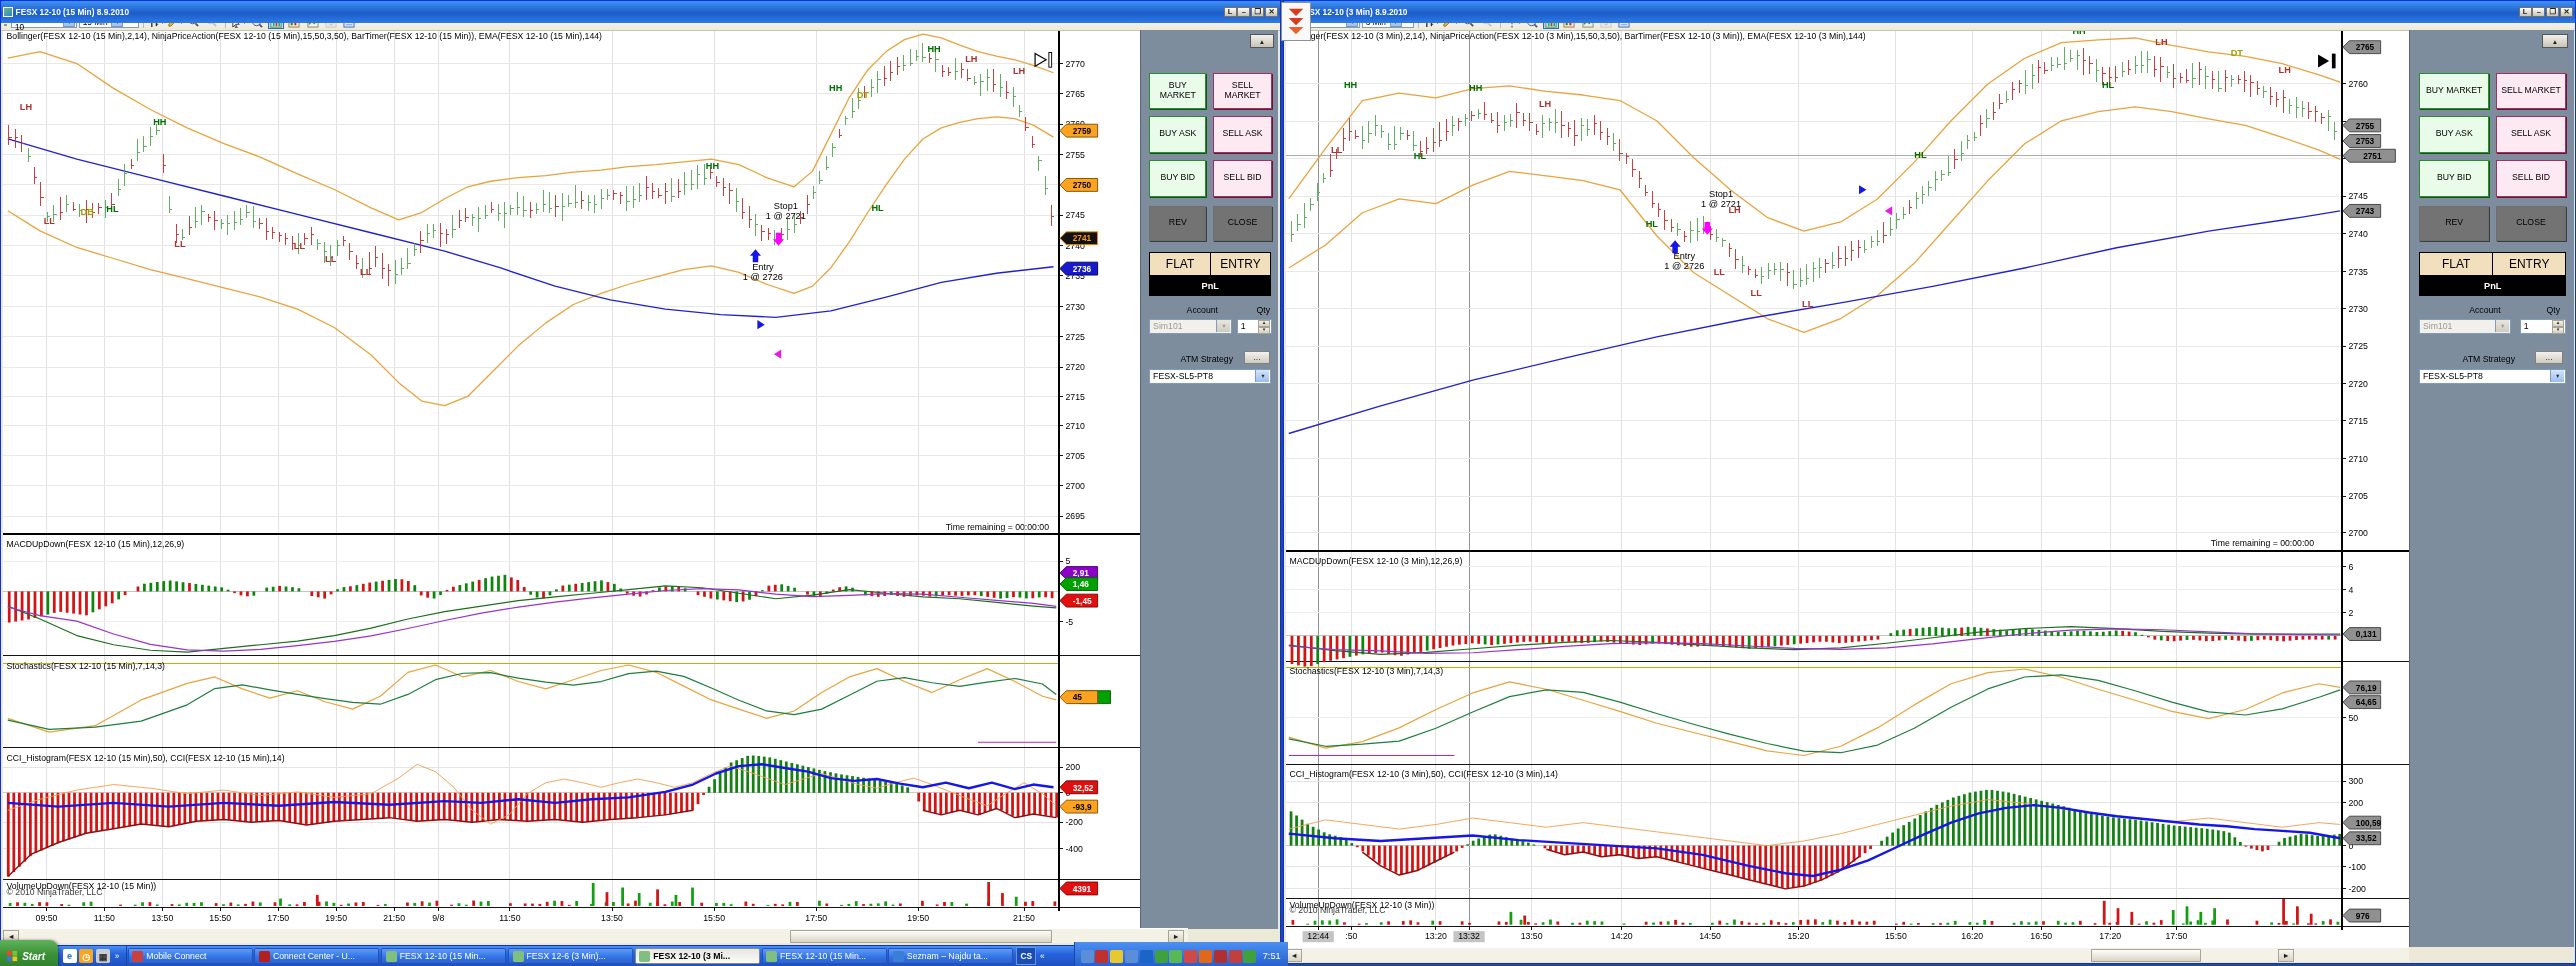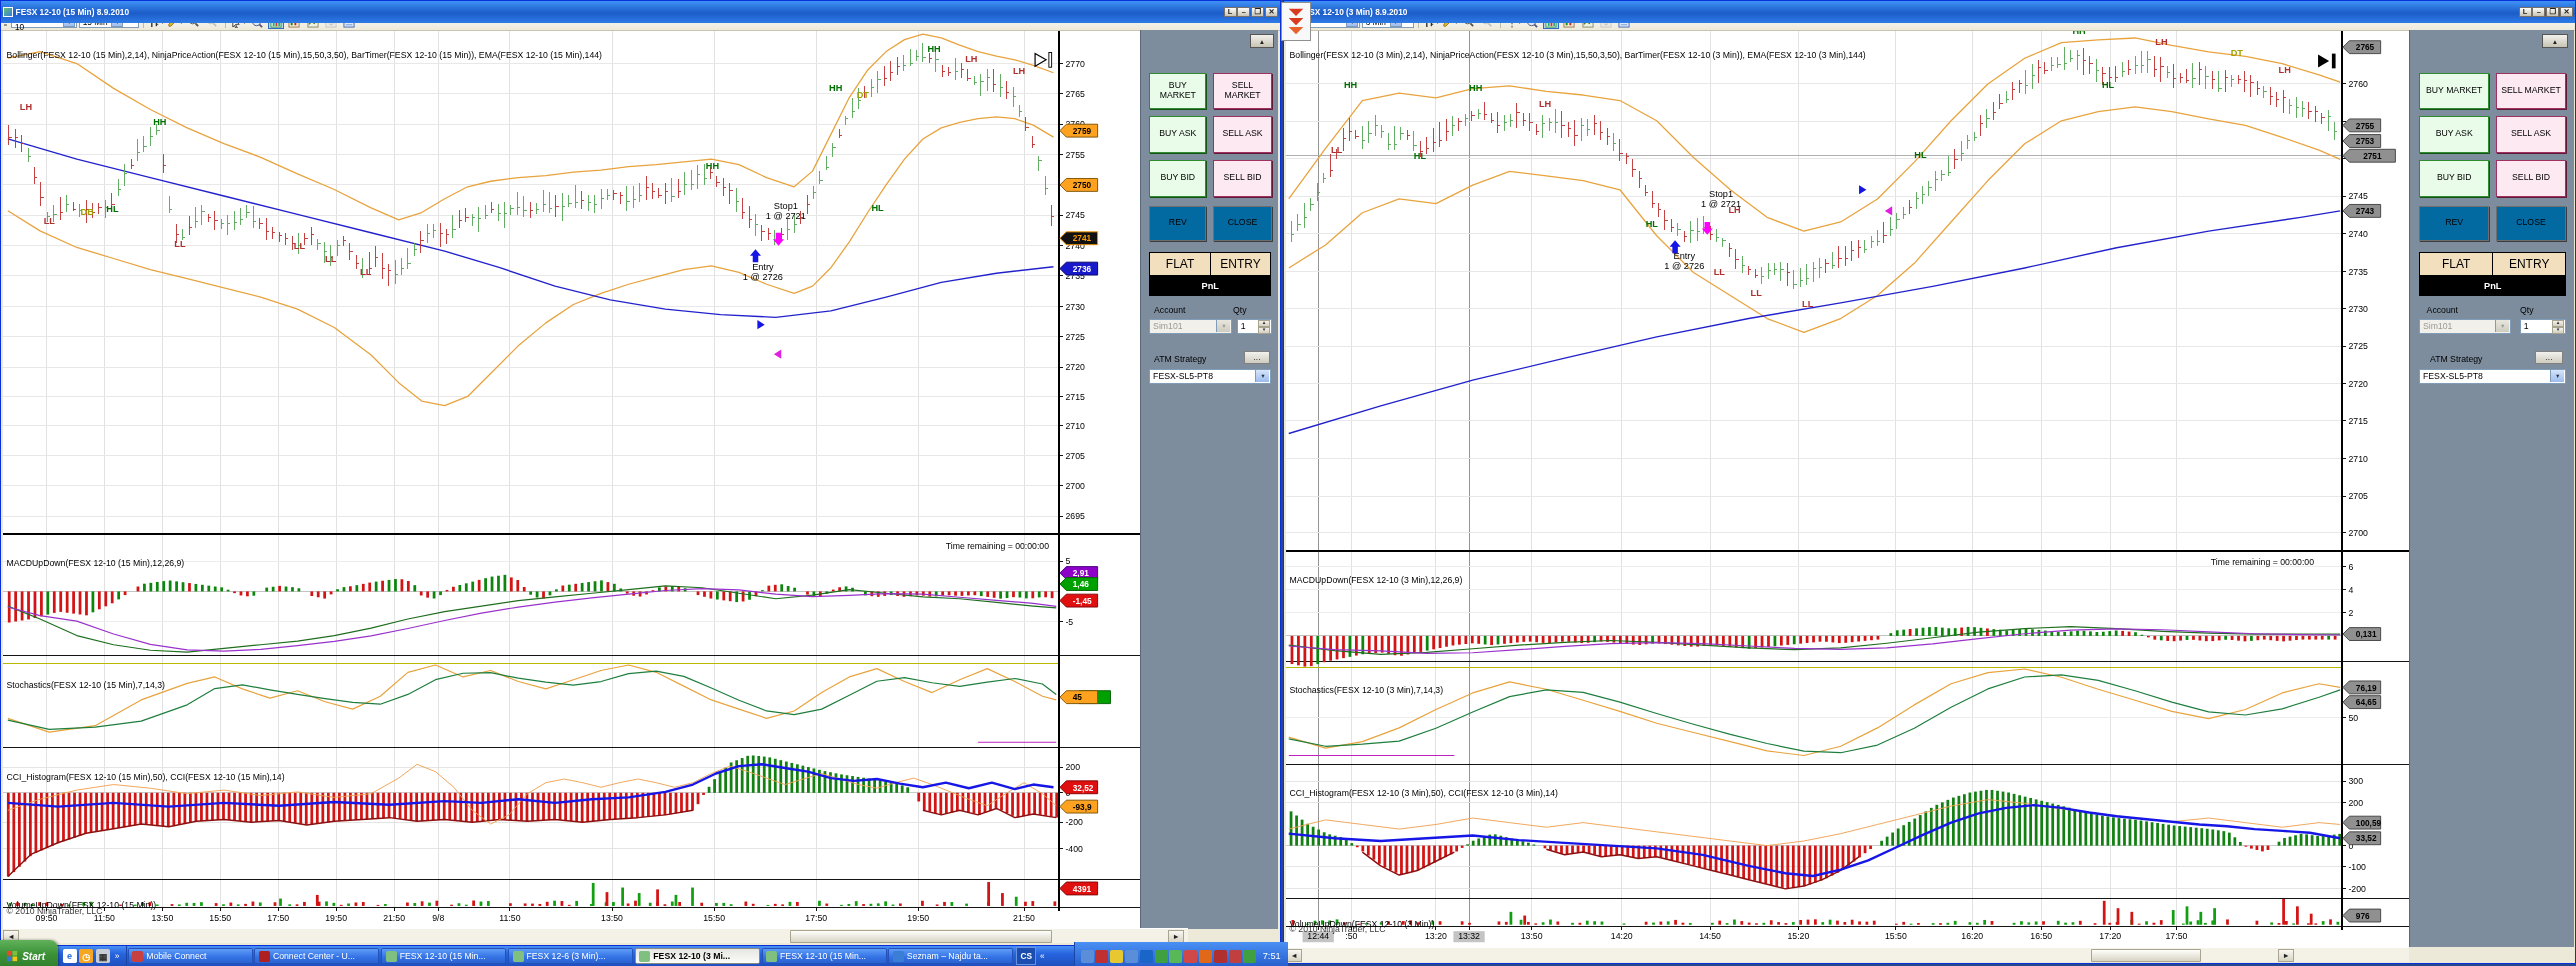--- a/index.html
+++ b/index.html
@@ -11,32 +11,32 @@
   .tb-btn{width:13px;height:10px;background:linear-gradient(180deg,#FDFDFB,#C8C4B4);border:0.9px solid #78706A;font-size:7.4px;line-height:8.3px;text-align:center;color:#222;box-sizing:border-box;font-weight:bold;}
   .toolbar{position:absolute;left:0;top:14px;right:0;height:15.6px;background:linear-gradient(180deg,#FBFAF4,#EDEADB);border-bottom:0.9px solid #C8C4B0;display:flex;align-items:center;gap:1.8px;padding:0 2.8px;box-sizing:border-box;}
   .grip{width:3.7px;height:11px;background:repeating-linear-gradient(180deg,#9A968A 0 1.8px,transparent 1.8px 3.7px);margin-right:1.8px;}
   .combo{height:12px;background:#fff;border:0.9px solid #7F9DB9;font-size:8.3px;display:flex;align-items:center;padding:0 0.9px 0 2.8px;box-sizing:border-box;color:#000;}
   .combo .arr{margin-left:3.7px;width:12px;height:10px;background:linear-gradient(180deg,#D6E5FA,#9CBCEE);border:0.9px solid #7F9DB9;display:flex;align-items:center;justify-content:center;font-size:5.5px;color:#234;box-sizing:border-box;}
   .sep{width:0.9px;height:12px;background:#C0BCAA;margin:0 2.8px;}
   .iconbtn{width:16.6px;height:14px;display:flex;align-items:center;justify-content:center;box-sizing:border-box;}
   .iconbtn.active{border:0.9px solid #316AC5;background:#C1D2EE;}
   .iconbtn.disabled{opacity:.45;}
   .dropcaret{font-size:5.5px;color:#333;margin-left:0.9px;}
-  .indicator-label{position:absolute;font-size:8.7px;color:#000;z-index:5;pointer-events:none;white-space:nowrap;margin-top:19px;}
+  .indicator-label{position:absolute;font-size:8.7px;color:#000;z-index:5;pointer-events:none;white-space:nowrap;}
   .chart-svg{position:absolute;left:1.8px;top:0;background:#fff;}
   .trader{position:absolute;background:#7D8D9D;border-left:0.9px solid #5A6878;box-sizing:border-box;z-index:6;}
   .tpb{position:absolute;box-sizing:border-box;display:flex;align-items:center;justify-content:center;text-align:center;font-size:8.7px;color:#000;line-height:1.1;}
   .tpb.buy{background:#E9FBE9;border:0.9px solid #2E8B2E;box-shadow:0.9px 0.9px 0 #0A4D0A;}
   .tpb.sell{background:#FCE9F2;border:0.9px solid #A03060;box-shadow:0.9px 0.9px 0 #5E0E2E;}
-  .tpb.tan{background:#0369a1;border:0.9px solid #6E6E6E;box-shadow:0.9px 0.9px 0 #333;}
+  .tpb.tan{background:#737373;border:0.9px solid #6E6E6E;box-shadow:0.9px 0.9px 0 #333;}
   .flatentry{position:absolute;border:0.9px solid #000;display:flex;box-sizing:border-box;background:#F2DFBE;}
   .flatentry .cell{flex:1;display:flex;align-items:center;justify-content:center;font-size:12px;color:#000;}
   .flatentry .cell + .cell{border-left:0.9px solid #000;}
   .pnlbar{position:absolute;background:#000;color:#fff;font-weight:bold;font-size:9.2px;display:flex;align-items:center;justify-content:center;box-sizing:border-box;border:0.9px solid #000;}
-  .tp-lbl{position:absolute;font-size:8.7px;color:#000;text-align:left;}
+  .tp-lbl{position:absolute;font-size:8.7px;color:#000;text-align:right;}
   .dd{position:absolute;background:#fff;border:0.9px solid #7F9DB9;font-size:8.7px;display:flex;align-items:center;padding:0 14.7px 0 2.8px;box-sizing:border-box;overflow:hidden;white-space:nowrap;}
   .dd .da{position:absolute;right:0.9px;top:0.9px;bottom:0.9px;width:13px;background:linear-gradient(180deg,#D6E5FA,#9CBCEE);border-left:0.9px solid #7F9DB9;display:flex;align-items:center;justify-content:center;font-size:5.5px;color:#234;}
   .dd.disabled{background:#F1F0EA;color:#9A9A92;}
   .dd.disabled .da{background:linear-gradient(180deg,#E8E6DE,#CFCCC0);color:#999;}
   .spin{position:absolute;background:#fff;border:0.9px solid #7F9DB9;font-size:8.7px;display:flex;align-items:center;padding-left:2.8px;box-sizing:border-box;}
   .spin .ud{position:absolute;right:0.9px;top:0.9px;bottom:0.9px;width:12px;display:flex;flex-direction:column;}
   .spin .ud div{flex:1;background:linear-gradient(180deg,#F2F1EC,#D4D0C0);border:0.9px solid #A8A490;font-size:4.6px;line-height:4.6px;text-align:center;color:#333;}
   .dots-btn{position:absolute;background:linear-gradient(180deg,#F2F1EC,#CFCCC0);border:0.9px solid #808080;font-size:8.3px;text-align:center;color:#333;box-sizing:border-box;}
   .collapse-btn{position:absolute;background:linear-gradient(180deg,#F2F1EC,#C8C4B4);border:0.9px solid #555;display:flex;align-items:center;justify-content:center;font-size:6.4px;color:#222;box-sizing:border-box;}
   .hscroll{position:absolute;background:#F4F2E6;border-top:0.9px solid #fff;box-sizing:border-box;z-index:6;}

